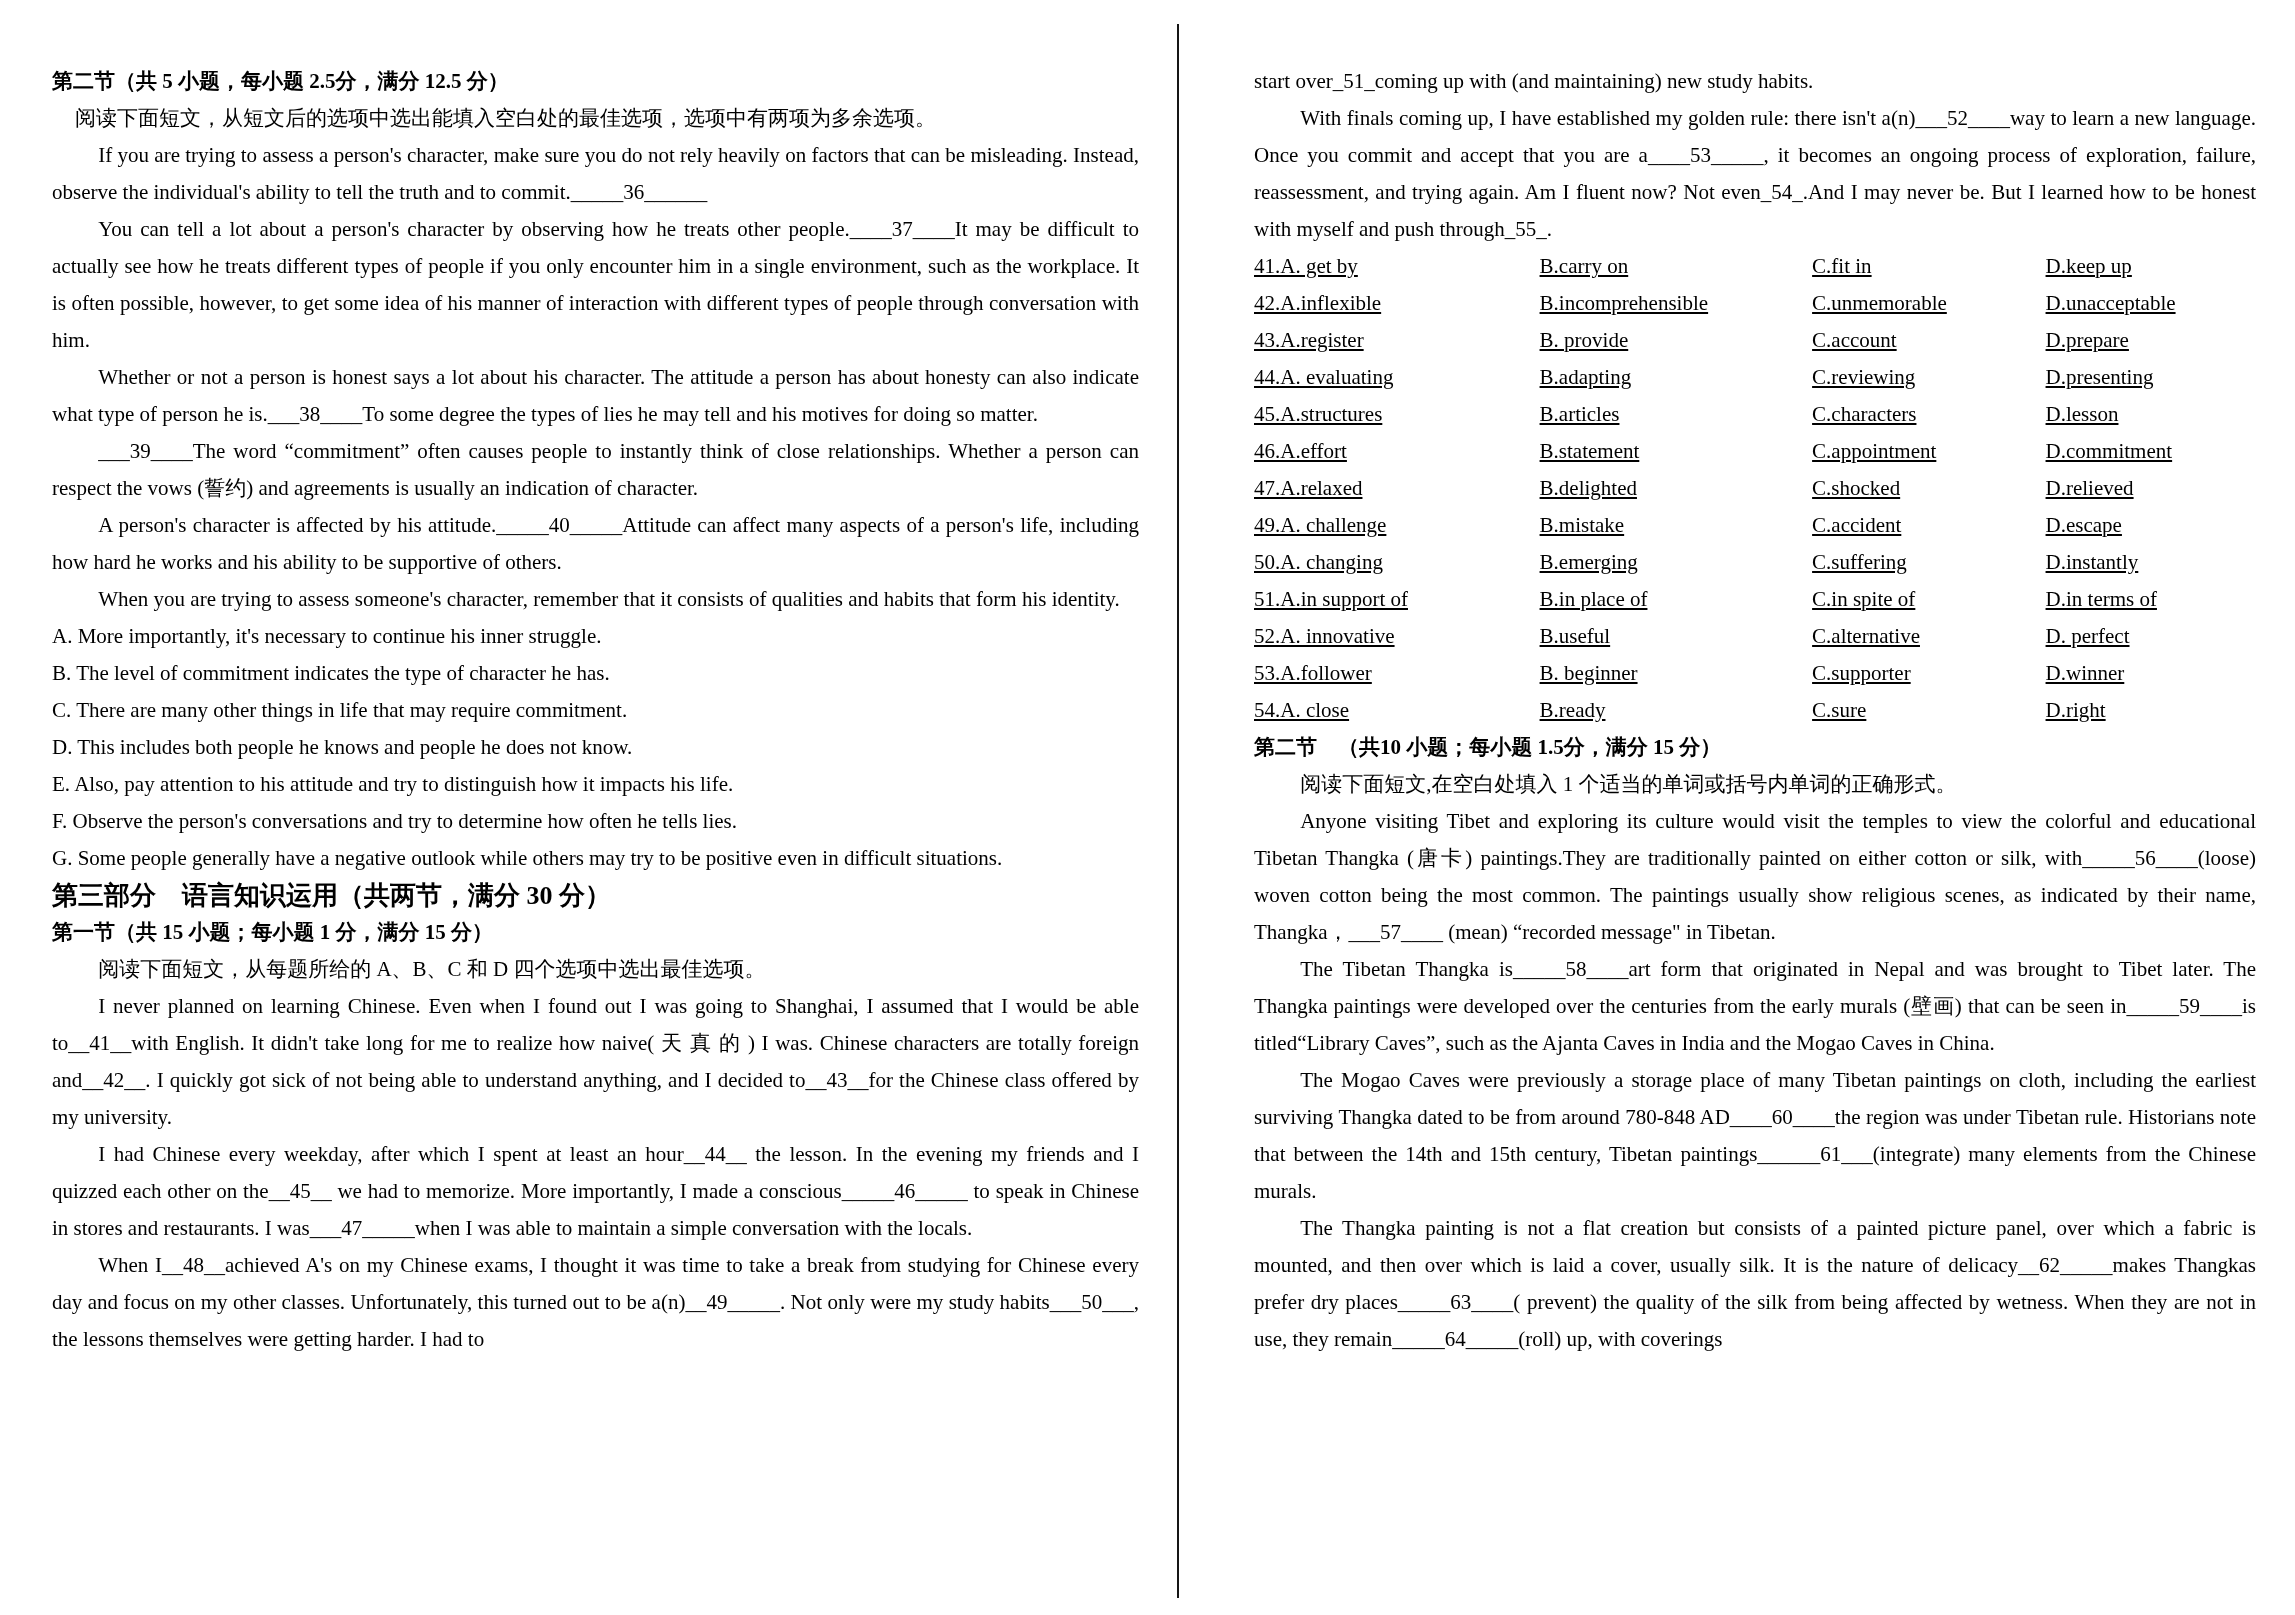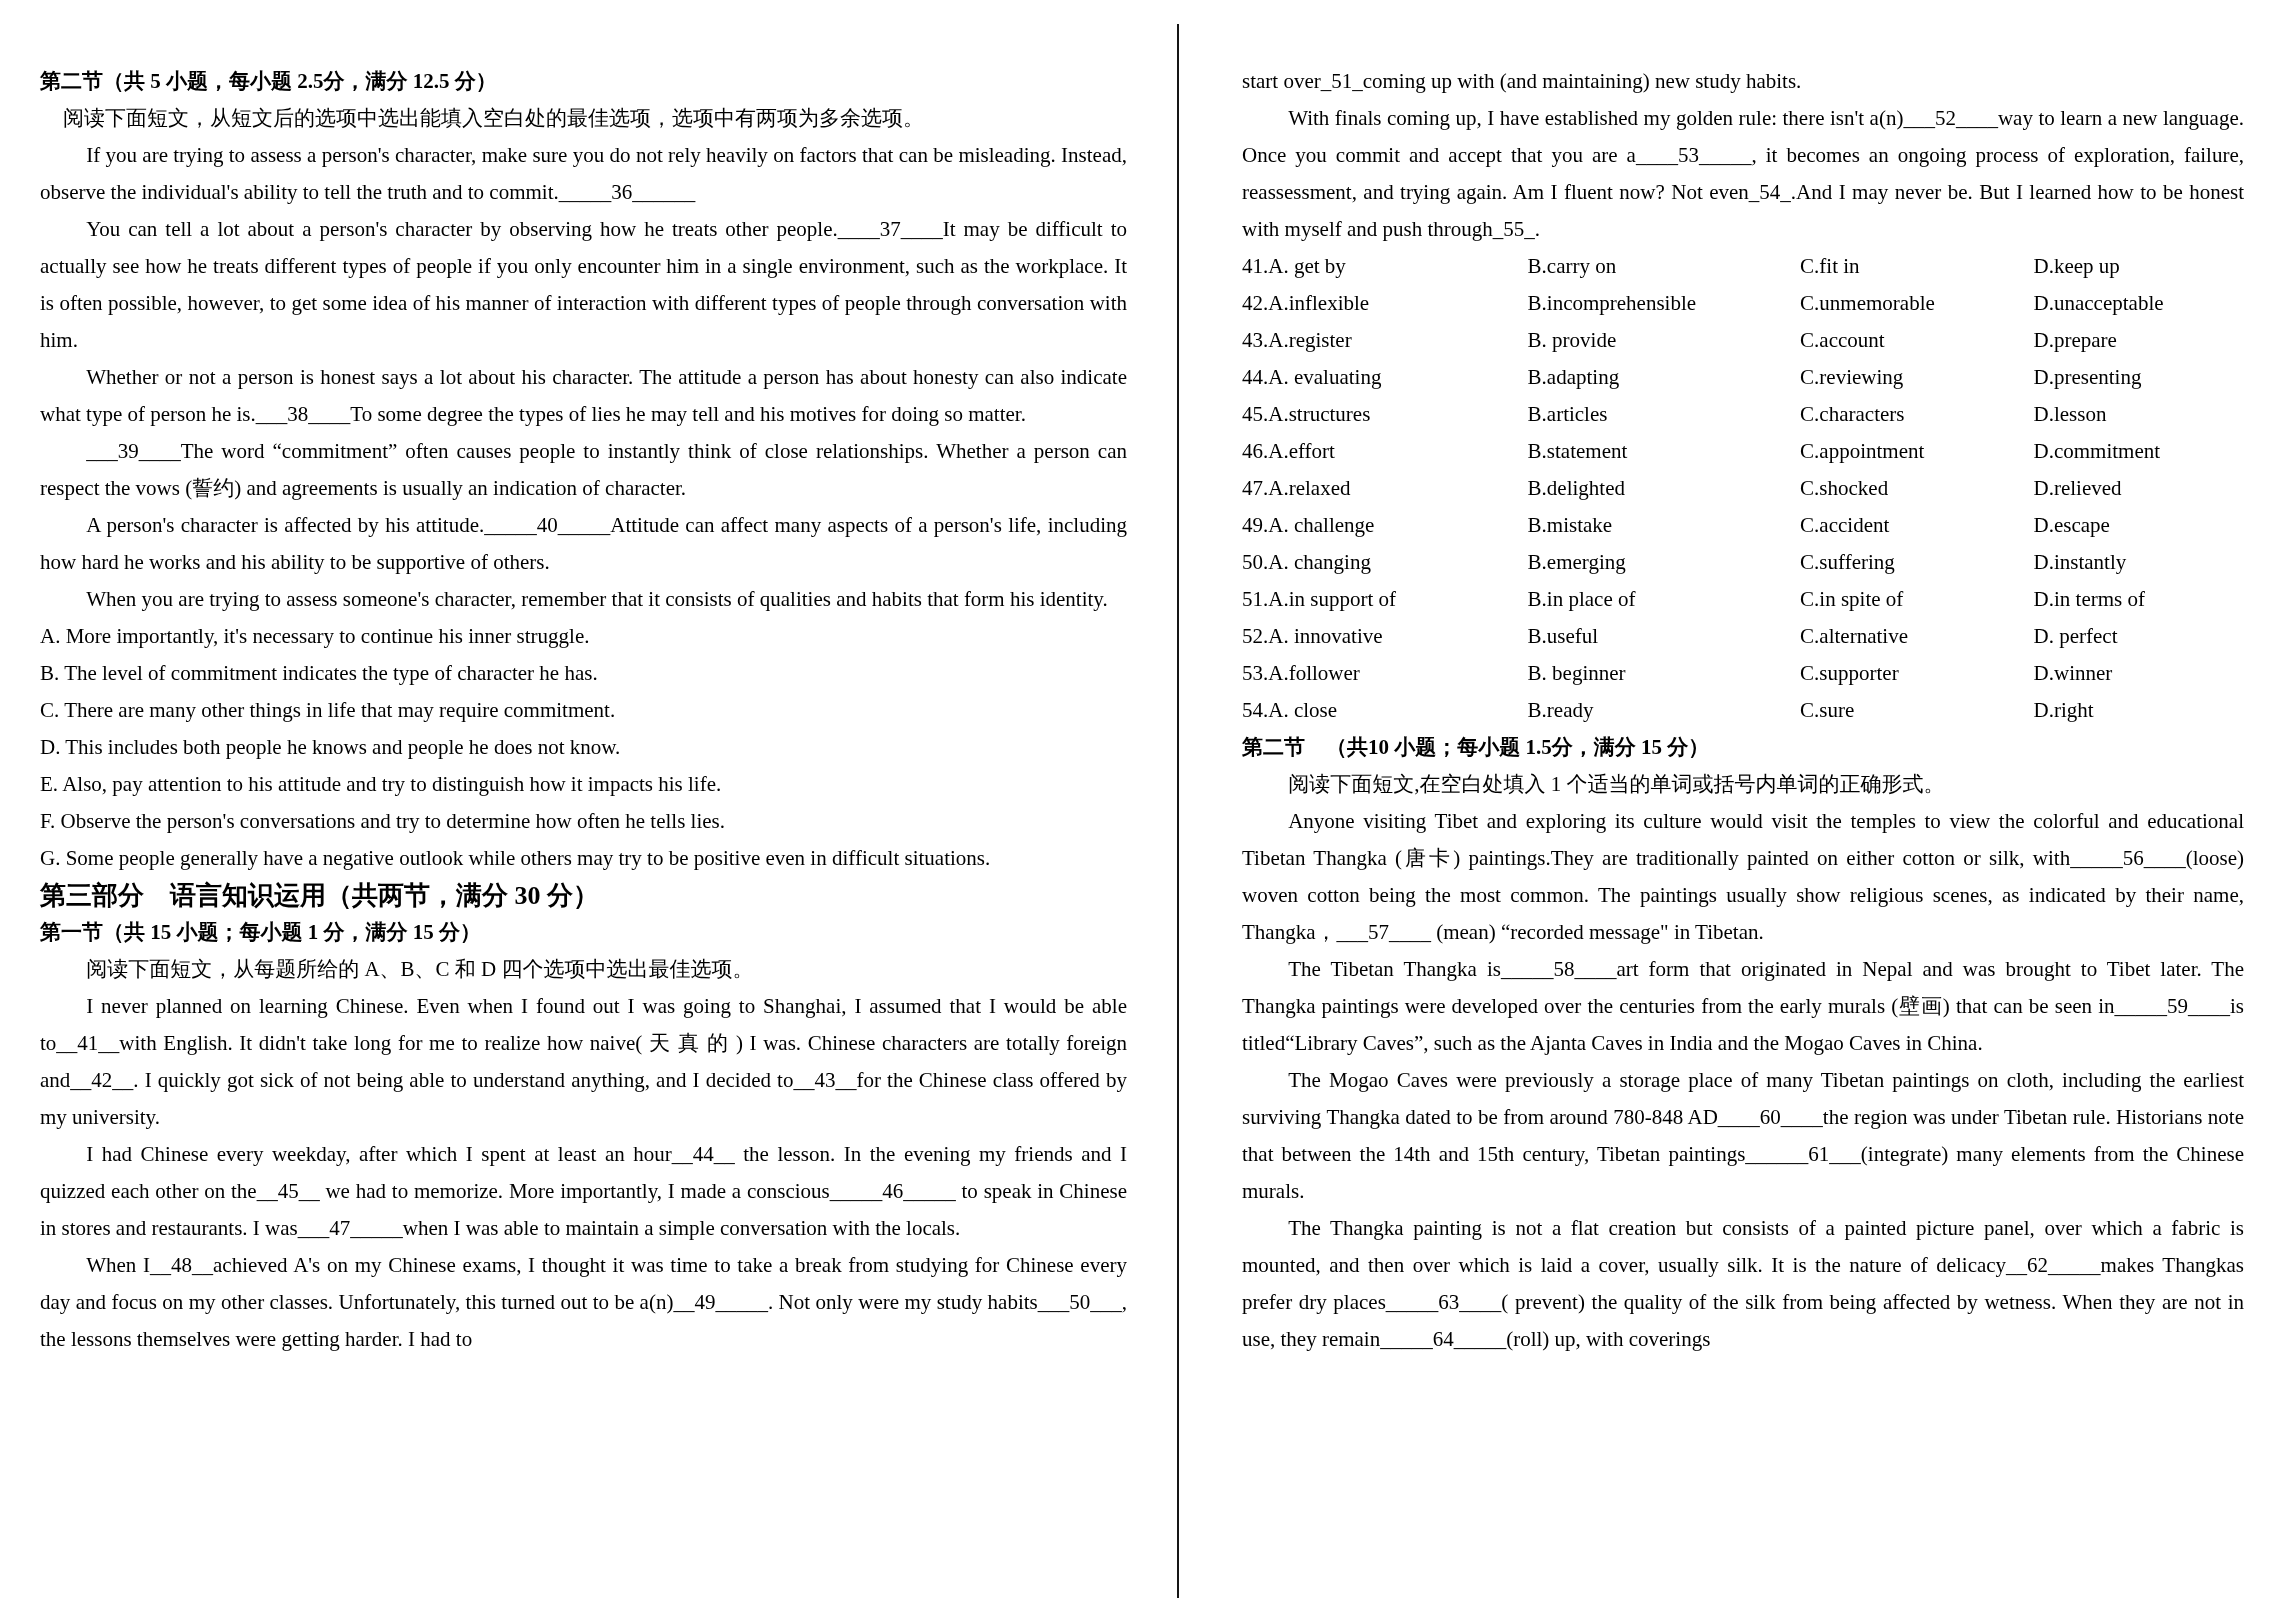--- a/index.html
+++ b/index.html
@@ -12,31 +12,31 @@
     font-size: 21px;
     line-height: 37px;
     position: relative;
     overflow: hidden;
   }
   p { margin: 0; text-align: justify; }
   .bold { font-weight: 700; text-align: left; }
   .part-heading { font-size: 26px; }
   .ind1 { text-indent: 1.1em; }
   .ind2 { text-indent: 2.2em; }
-  .col { position: absolute; top: 63px; }
+  .col { position: absolute; top: 63px; margin-left: 12px; }
   .col-left  { left: 40px;  width: 1087px; }
   .col-right { left: 1242px; width: 1002px; }
   .divider {
     position: absolute;
     left: 1177px; top: 24px;
     width: 1.7px; height: 1574px;
     background: #151515;
   }
   .mcq { width: 100%; }
-  .mcq-row { display: grid; grid-template-columns: 28.5% 27.2% 23.3% 21%; }
+  .mcq-row { display: grid; grid-template-columns: 28.5% 27.2% 23.3% 21%; text-decoration: underline; }
   .cell { text-align: left; white-space: nowrap; overflow: visible; }
 </style>
 </head>
 <body>
 
 <div>
 
   <div class="divider"></div>
 
   <div class="col col-left">

